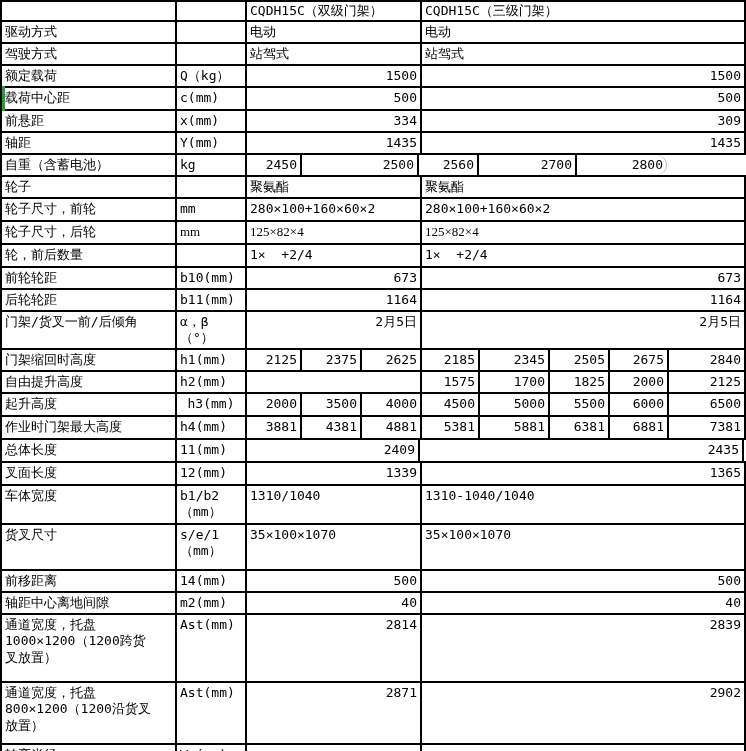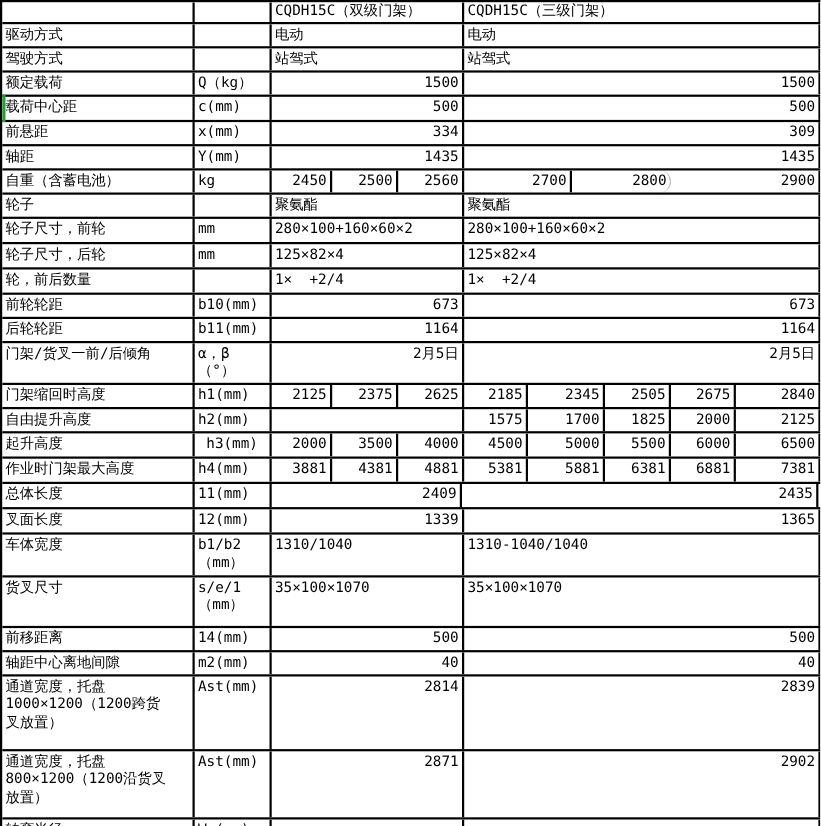--- a/index.html
+++ b/index.html
@@ -137,21 +137,21 @@
     <div class="row" style="height: 22px;">
       <div class="cell al" style="width: 175px;">
         <div class="ln">自重（含蓄电池）</div>
       </div>
       <div class="cell al" style="width: 70px;">
         <div class="ln">kg</div>
       </div>
       <div class="cell ar" style="width: 55px;">
         <div class="ln">2450</div>
       </div>
-      <div class="cell ar" style="width: 60px;">
+      <div class="cell ar" style="width: 74px; margin-left: 43px;">
         <div class="ln">2500</div>
       </div>
       <div class="cell ar" style="width: 60px;">
         <div class="ln">2560</div>
       </div>
       <div class="cell ar" style="width: 98px;">
         <div class="ln">2700</div>
       </div>
       <div class="cell ar gray" style="width: 90px; border-radius: 10px;">
         <div class="ln">2800</div>
@@ -181,21 +181,21 @@
       <div class="cell al" style="width: 70px;">
         <div class="ln">mm</div>
       </div>
       <div class="cell al" style="width: 175px;">
         <div class="ln">280×100+160×60×2</div>
       </div>
       <div class="cell al" style="width: 324px;">
         <div class="ln">280×100+160×60×2</div>
       </div>
     </div>
-    <div class="row" style="height: 23px;">
+    <div class="row" style="height: 23px; font-family: Liberation Serif, serif;">
       <div class="cell al" style="width: 175px;">
         <div class="ln">轮子尺寸，后轮</div>
       </div>
       <div class="cell al" style="width: 70px;">
         <div class="ln">mm</div>
       </div>
       <div class="cell al" style="width: 175px;">
         <div class="ln">125×82×4</div>
       </div>
       <div class="cell al" style="width: 324px;">

